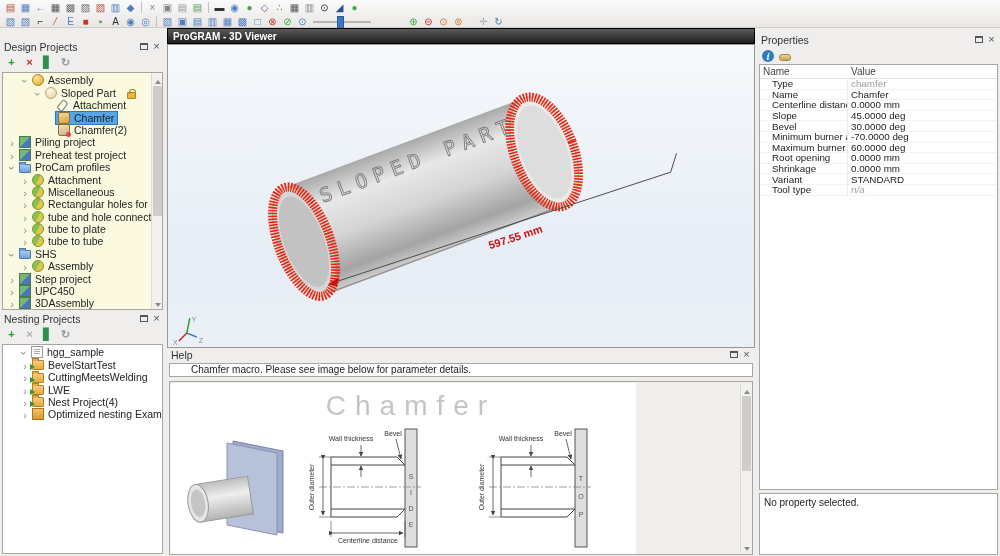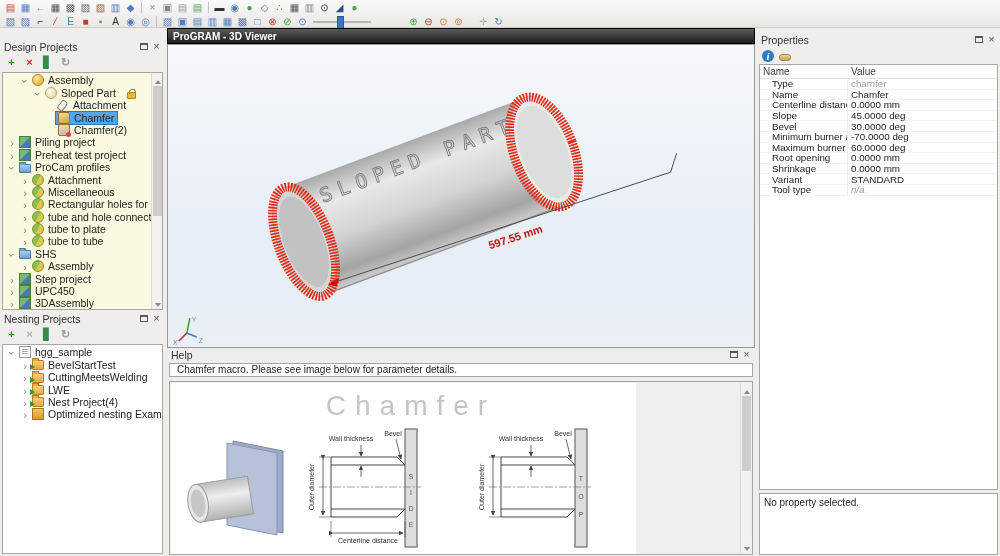--- a/index.html
+++ b/index.html
@@ -63,21 +63,21 @@
   .sb-up,.sb-dn{position:absolute;left:0;width:11px;height:11px;background:#f2f1ef}
   .sb-up{top:0}.sb-dn{bottom:0}
   .sb-up::before{content:"";position:absolute;left:3px;top:4px;border:3px solid transparent;border-bottom:4px solid #8a8a8a}
   .sb-dn::before{content:"";position:absolute;left:3px;top:5px;border:3px solid transparent;border-top:4px solid #8a8a8a}
   .sb-th{position:absolute;left:1px;width:9px;background:#cfcdc9;border-radius:1px}
   
   .center{position:absolute;left:167px;top:28px;width:588px;bottom:0}
   .vtitle{height:16px;background:linear-gradient(#5a5a5a,#1e1e1e);color:#fff;font-weight:bold;font-size:10px;line-height:16px;padding-left:5px;border:1px solid #000}
   .viewport{position:absolute;left:0;right:0;top:16px;height:304px;background:linear-gradient(#f6f9fc,#e6edf5 70%,#eaf0f6);border:1px solid #9a9896}
   .helpPanel{position:absolute;left:0;right:0;top:320px;bottom:0}
-  .help-desc{position:absolute;left:2px;right:2px;top:15px;height:14px;border:1px solid #a8a6a2;background:#fff;font-size:10px;line-height:12px;padding-left:7px;color:#222}
+  .help-desc{position:absolute;left:2px;right:2px;top:15px;height:14px;border:1px solid #a8a6a2;background:#fff;font-size:10px;line-height:12px;padding-left:21px;color:#222}
   .help-content{position:absolute;left:2px;right:2px;top:33px;bottom:1px;border:1px solid #a8a6a2;background:#f0efed;overflow:hidden}
   .help-img{position:absolute;left:1px;top:1px;bottom:0;width:465px;background:#fff}
   .help-content .vscroll{right:1px;top:1px;bottom:1px}
   
   .rightcol{position:absolute;left:757px;top:28px;right:0;bottom:0;padding-top:5px}
   .propgrid{position:absolute;left:2px;right:2px;top:36px;bottom:66px;border:1px solid #a8a6a2;background:#fff;overflow:hidden}
   .prop-hdr{display:flex;height:14px;border-bottom:1px solid #e0e0e0;color:#444;font-size:10px;align-items:center}
   .prop-hdr .pname{padding-left:3px}
   .prop-row{display:flex;height:10.6px;font-size:9.8px;align-items:center;border-bottom:1px solid #f3f3f3}
   .pname{width:88px;flex:none;padding-left:12px;border-right:1px solid #ececec;overflow:hidden;white-space:nowrap}
@@ -338,21 +338,21 @@
       <span class="hbtn">×</span>
     </div>
     <div class="ptools">
         <span class="tbi glyph" style="color: rgb(30, 158, 30);">+</span>
         <span class="tbi glyph" style="color: rgb(176, 176, 176);">×</span>
         <span class="tbi glyph" style="color: rgb(46, 142, 78);">▋</span>
         <span class="tbi glyph" style="color: rgb(154, 154, 154);">↻</span>
       </div>
     <div class="treebox">
       <div class="tree">
-          <div class="tree-row" style="padding-left: 4px;">
+          <div class="tree-row" style="padding-left: 16px;">
     <span class="expander open">›</span>
     <span class="row-core">
       <span class="ti ic-nest-root"></span>
       <span class="tlabel">hgg_sample</span>
     </span>
 
   </div>
           <div class="tree-row" style="padding-left: 17px;">
     <span class="expander closed">›</span>
     <span class="row-core">

